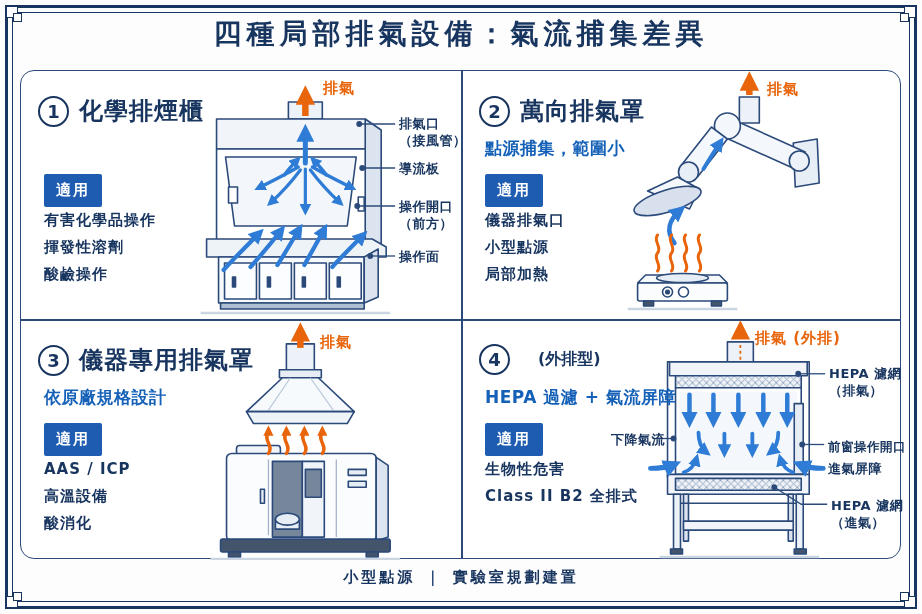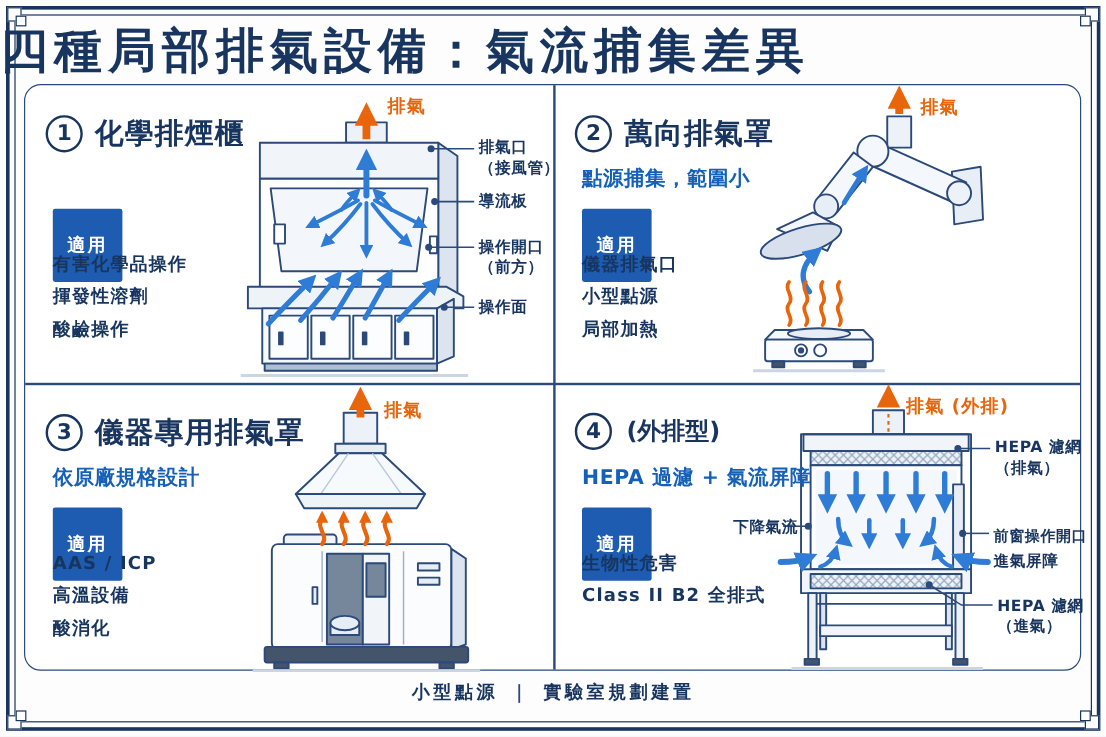--- a/index.html
+++ b/index.html
@@ -12,41 +12,41 @@
           font-family:"DejaVu Sans","Liberation Sans",sans-serif;color:var(--navy)}
   .frame-outer{position:absolute;inset:5px;border:3px solid var(--navy);pointer-events:none}
   .frame-inner{position:absolute;inset:12px;border:1px solid var(--navy);pointer-events:none}
   .corner{position:absolute;width:22px;height:22px;pointer-events:none}
   .corner i{position:absolute;background:#fff;border:1.5px solid var(--navy)}
   .corner .c1{width:12px;height:12px}.corner .c2{width:9px;height:9px}
   .tl{left:6px;top:6px}.tl .c1{left:0;top:0}.tl .c2{left:7px;top:7px}
   .tr{right:6px;top:6px}.tr .c1{right:0;top:0}.tr .c2{right:7px;top:7px}
   .bl{left:6px;bottom:6px}.bl .c1{left:0;bottom:0}.bl .c2{left:7px;bottom:7px}
   .br{right:6px;bottom:6px}.br .c1{right:0;bottom:0}.br .c2{right:7px;bottom:7px}
-  .main-title{position:absolute;left:0;right:0;top:15px;
-              font-size:40px;font-weight:bold;letter-spacing:5px;color:var(--navy)}
+  .main-title{position:absolute;left:0;right:0;top:15px;text-align:center;
+              font-size:28px;font-weight:bold;letter-spacing:5px;color:var(--navy)}
   .panel{position:absolute;left:20px;top:70px;width:881px;height:489px;background:#fff;
          border:1.5px solid var(--ink);border-radius:14px}
   .vdiv{position:absolute;left:440px;top:0;width:1.5px;height:100%;background:var(--ink)}
   .hdiv{position:absolute;left:0;top:248px;width:100%;height:1.5px;background:var(--ink)}
   .quad{position:absolute;overflow:visible}
   .q1{left:0;top:0;width:440px;height:248px}
   .q2{left:441px;top:0;width:440px;height:248px}
   .q3{left:0;top:249px;width:440px;height:240px}
   .q4{left:441px;top:249px;width:440px;height:240px}
   .art{position:absolute;left:0;top:0;width:100%;height:100%;pointer-events:none}
   .head{position:absolute;left:17px;top:24px;display:flex;align-items:center;gap:10px}
   .qnum{width:31px;height:31px;border:2.5px solid var(--navy);border-radius:50%;flex:0 0 auto;
         display:flex;align-items:center;justify-content:center;font-size:18px;font-weight:bold}
   .qtitle{font-size:24px;font-weight:bold;letter-spacing:1px;white-space:nowrap}
-  .qtitle-suffix{font-size:20px;font-weight:bold;margin-left:2px;white-space:nowrap}
+  .qtitle-suffix{font-size:16px;font-weight:bold;margin-left:18px;white-space:nowrap}
   .qsub{position:absolute;left:23px;top:66px;font-size:17px;font-weight:bold;
         color:var(--blue);letter-spacing:.5px;white-space:nowrap}
   .badge{position:absolute;left:23px;top:103px;background:var(--badge);color:#fff;
-         font-size:15px;font-weight:bold;padding:21px 12px;letter-spacing:2px;border-radius:2px}
+         font-size:15px;font-weight:bold;padding:7px 12px;letter-spacing:2px;border-radius:2px}
   .qlist{position:absolute;left:23px;top:136px;font-size:15px;font-weight:600;
          line-height:27px;letter-spacing:1px;white-space:nowrap}
   .exhaust{position:absolute;font-size:15px;font-weight:bold;color:var(--orange);
            letter-spacing:1px;white-space:nowrap}
   .ex1{left:302px;top:8px}.ex2{left:305px;top:9px}.ex3{left:299px;top:13px}.ex4{left:293px;top:9px}
   .callout{position:absolute;font-size:13px;font-weight:bold;line-height:17px;
            letter-spacing:.5px;color:var(--navy);white-space:nowrap}
   .callout span{display:block}
   .co-a{left:378px;top:44px}.co-b{left:378px;top:89px}.co-c{left:378px;top:127px}.co-d{left:378px;top:177px}
   .co-down{left:149px;top:111px}

